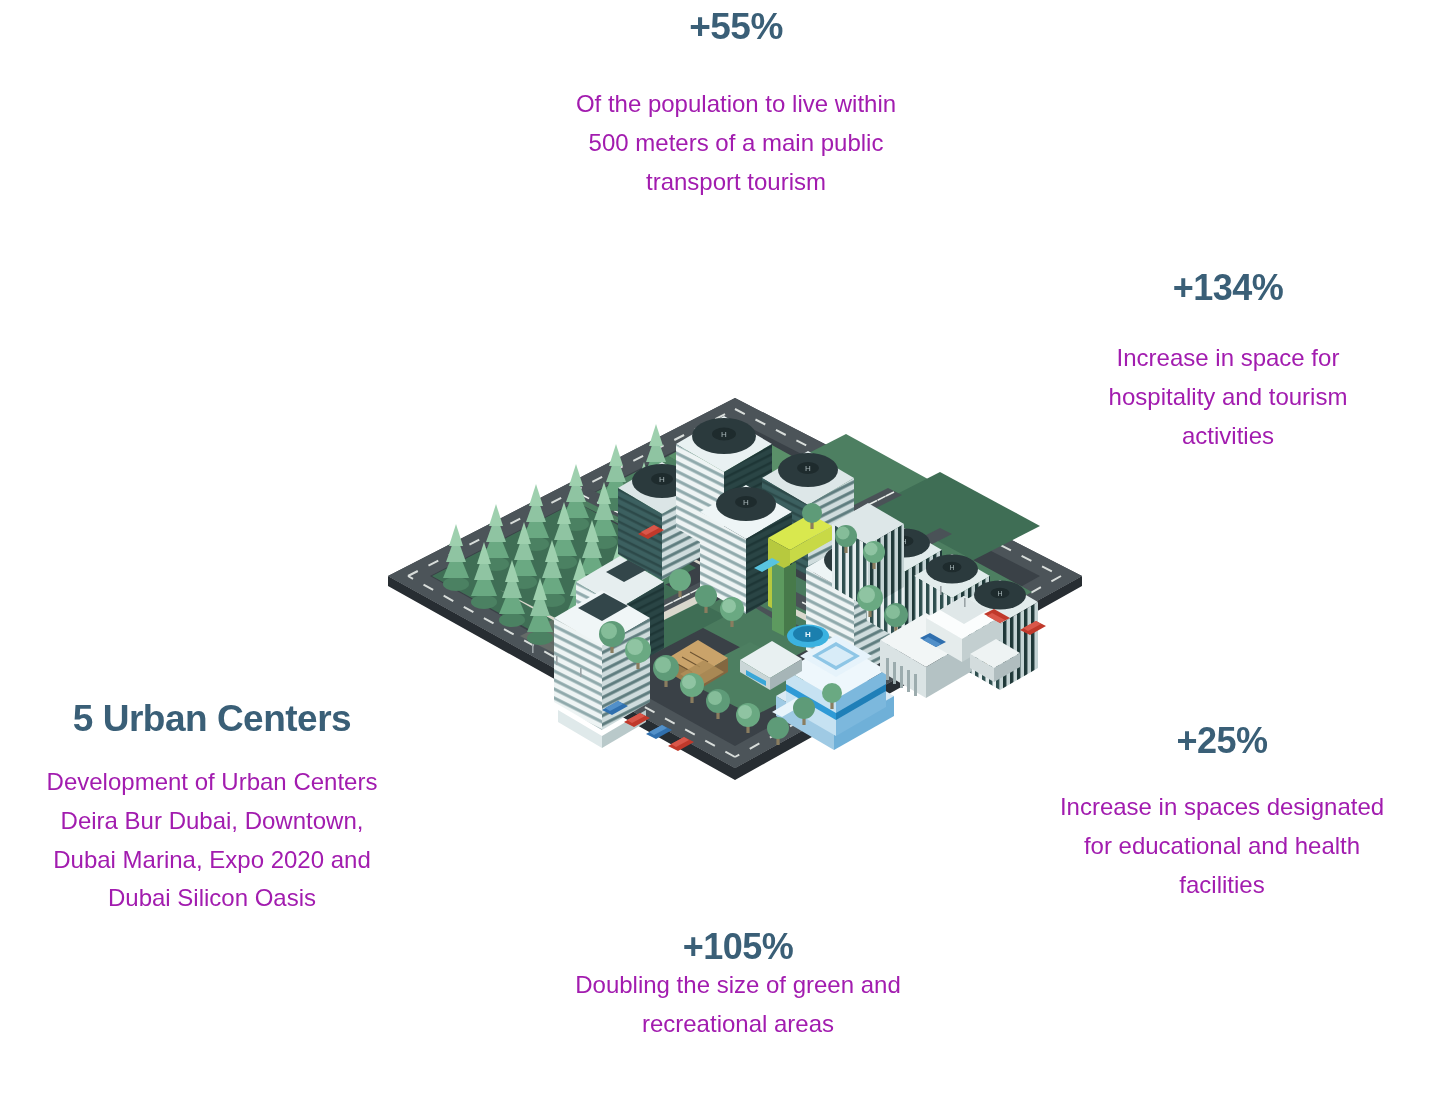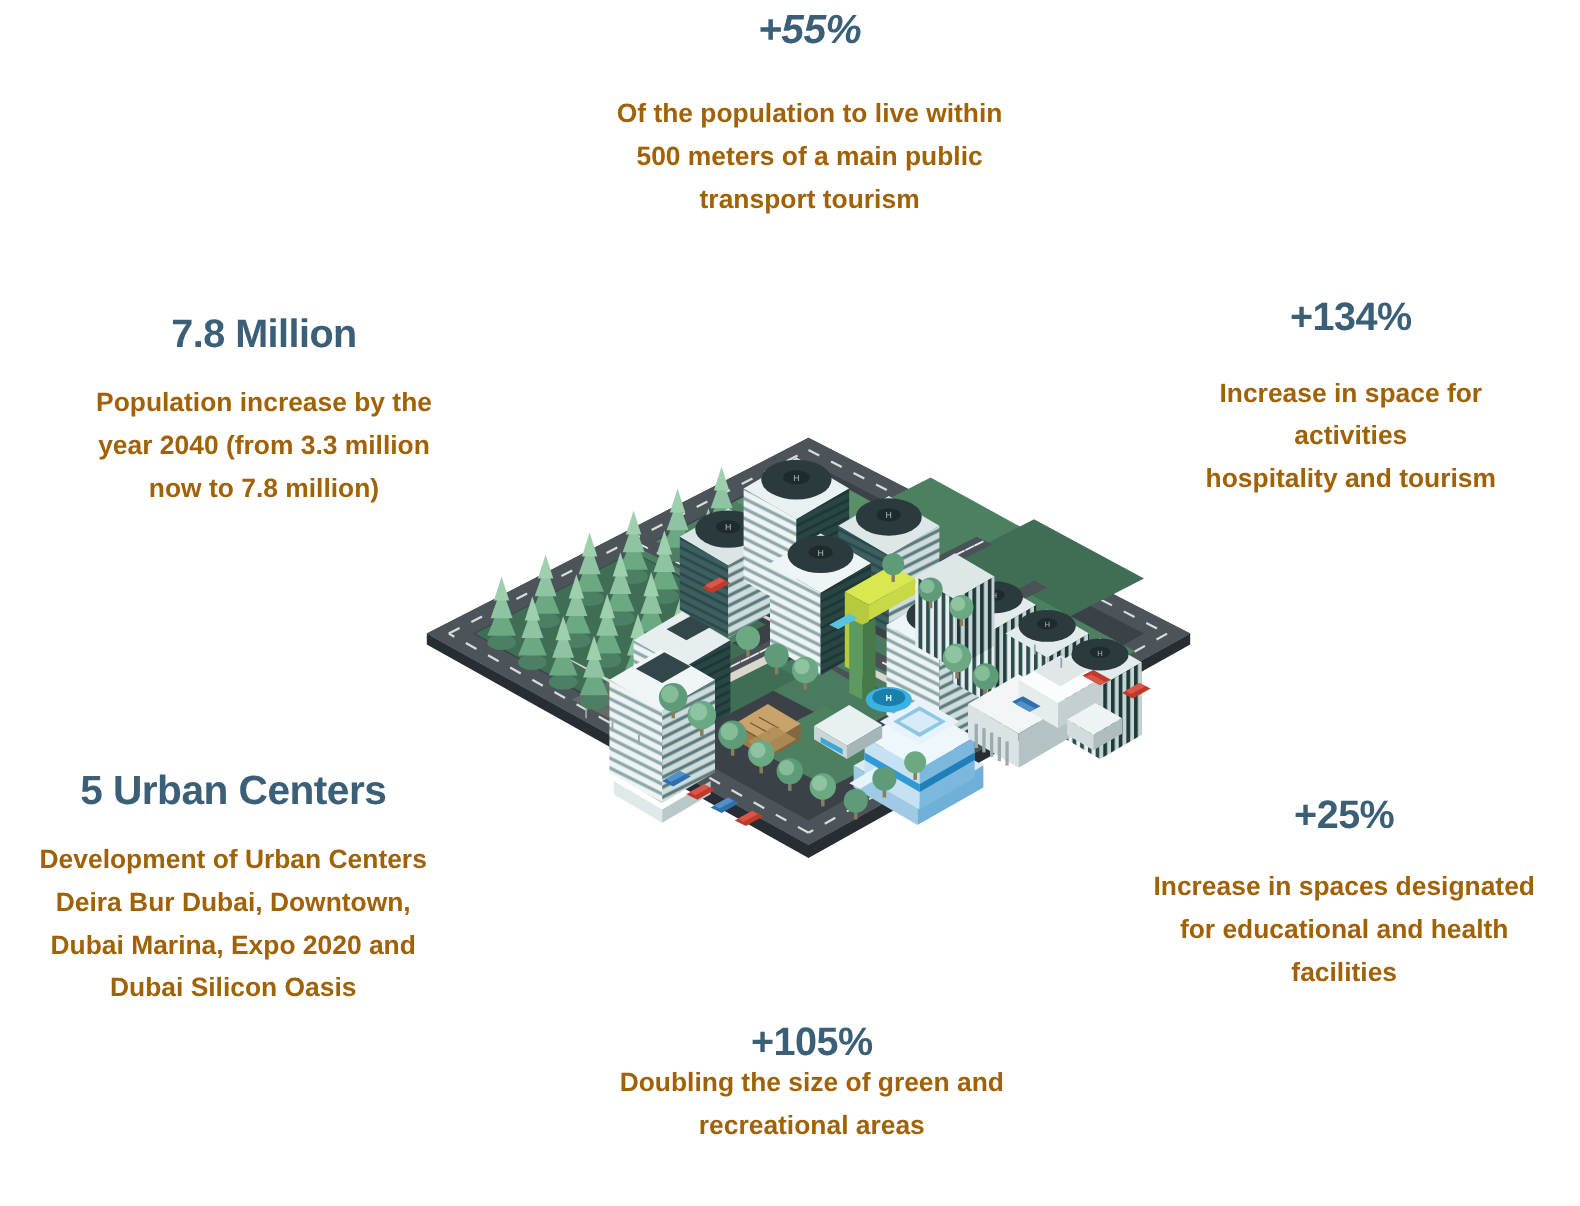--- a/index.html
+++ b/index.html
@@ -29,28 +29,28 @@
     font-weight: bold;
     font-size: 36px;
     line-height: 1.05;
     letter-spacing: -0.5px;
     color: #3a5f77;
     white-space: nowrap;
   }
   .stat-desc {
     font-size: 24px;
     line-height: 1.62;
-    color: #a16207;
-    font-weight: 700;
+    color: #a21caf;
+    font-weight: 400;
   }
   .stat-desc span { display: block; }
 
   
   #stat-transport      { left: 516px; top: 8px;   width: 440px; }
-  #stat-transport .stat-value { font-size: 37px; font-style: italic; }
+  #stat-transport .stat-value { font-size: 37px; }
   #stat-transport .stat-desc  { margin-top: 38px; }
 
   #stat-population     { left: 28px;  top: 284px; width: 424px; }
   #stat-population .stat-desc { margin-top: 26px; }
 
   #stat-hospitality    { left: 1028px; top: 269px; width: 400px; }
   #stat-hospitality .stat-desc { margin-top: 32px; }
 
   #stat-urban-centers  { left: -6px;  top: 700px; width: 436px; }
   #stat-urban-centers .stat-value { font-size: 37px; }
@@ -79,35 +79,27 @@
 
   <div class="stat" id="stat-transport">
     <div class="stat-value">+55%</div>
     <div class="stat-desc">
       <span>Of the population to live within</span>
       <span>500 meters of a main public</span>
       <span>transport tourism</span>
     </div>
   </div>
 
-  <div class="stat" id="stat-population">
-    <div class="stat-value">7.8 Million</div>
-    <div class="stat-desc">
-      <span>Population increase by the</span>
-      <span>year 2040 (from 3.3 million</span>
-      <span>now to 7.8 million)</span>
-    </div>
-  </div>
 
   <div class="stat" id="stat-hospitality">
     <div class="stat-value">+134%</div>
     <div class="stat-desc">
       <span>Increase in space for</span>
+      <span>hospitality and tourism</span>
       <span>activities</span>
-      <span>hospitality and tourism</span>
     </div>
   </div>
 
   <div class="stat" id="stat-urban-centers">
     <div class="stat-value">5 Urban Centers</div>
     <div class="stat-desc">
       <span>Development of Urban Centers</span>
       <span>Deira Bur Dubai, Downtown,</span>
       <span>Dubai Marina, Expo 2020 and</span>
       <span>Dubai Silicon Oasis</span>

